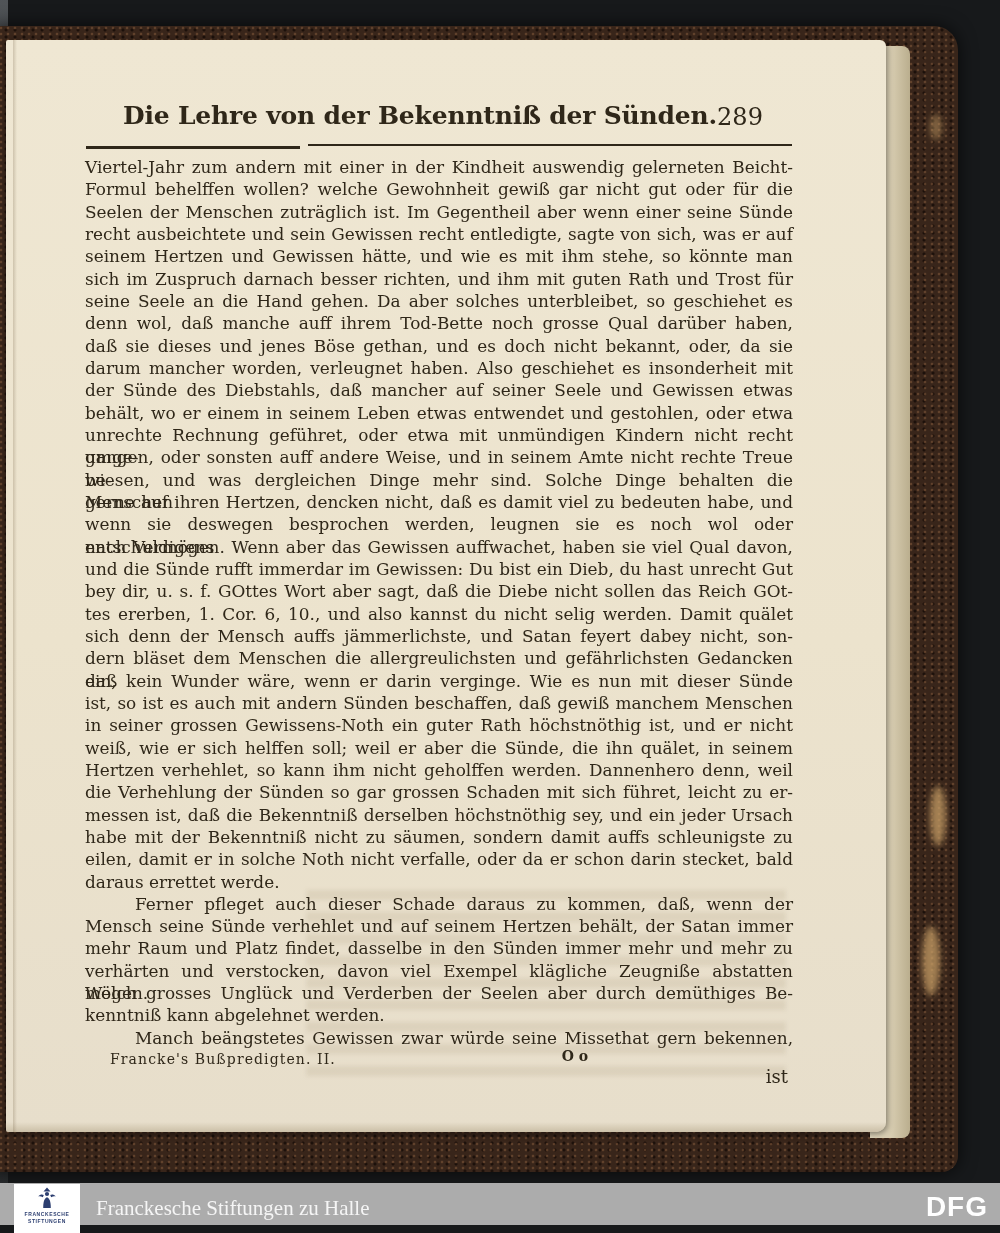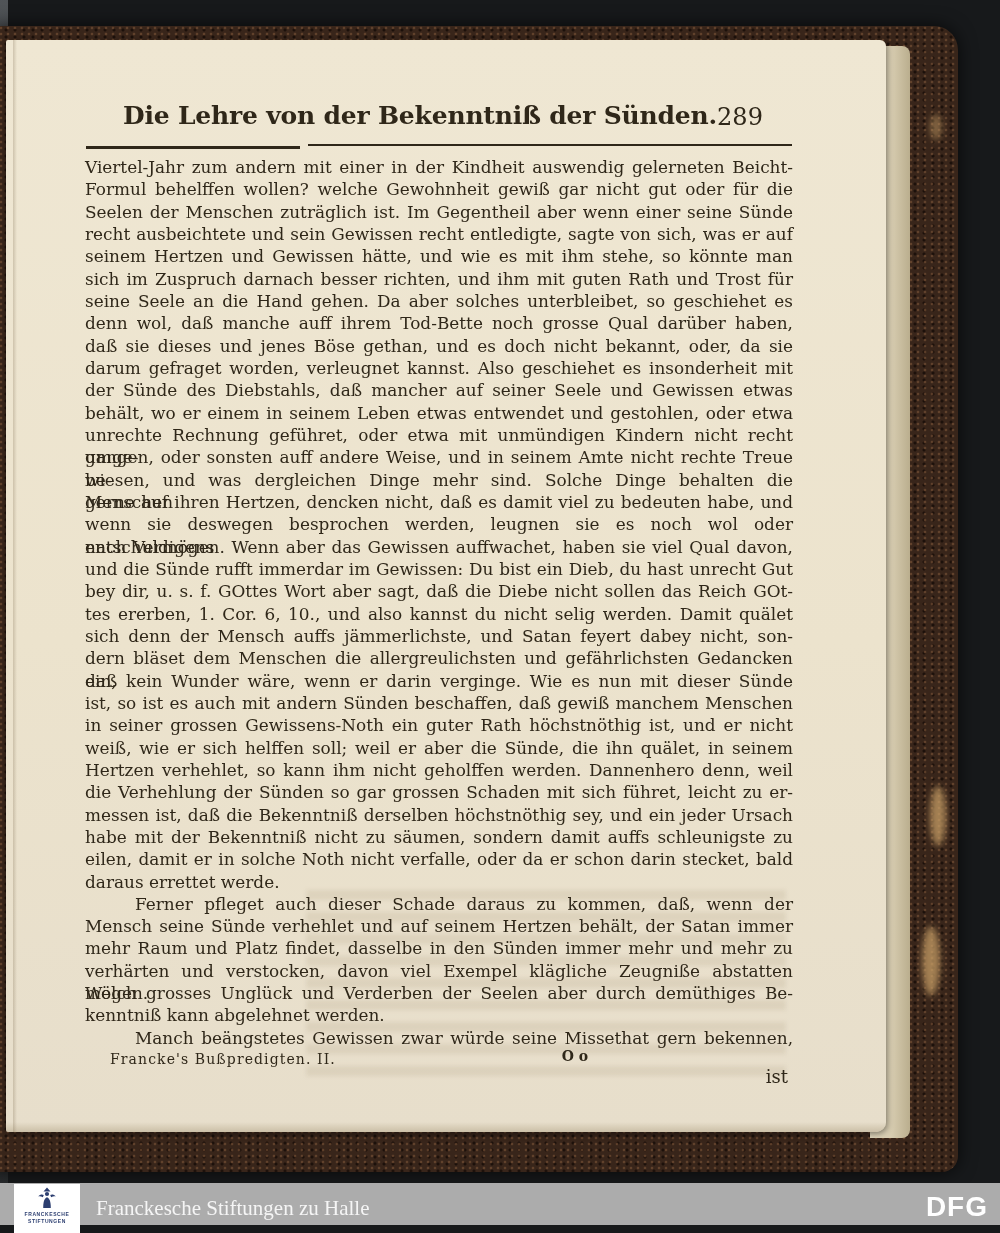--- a/index.html
+++ b/index.html
@@ -129,21 +129,21 @@
 
   <div class="line">Viertel-Jahr zum andern mit einer in der Kindheit auswendig gelerneten Beicht-</div>
       <div class="line">Formul behelffen wollen? welche Gewohnheit gewiß gar nicht gut oder für die</div>
       <div class="line">Seelen der Menschen zuträglich ist. Im Gegentheil aber wenn einer seine Sünde</div>
       <div class="line">recht ausbeichtete und sein Gewissen recht entledigte, sagte von sich, was er auf</div>
       <div class="line">seinem Hertzen und Gewissen hätte, und wie es mit ihm stehe, so könnte man</div>
       <div class="line">sich im Zuspruch darnach besser richten, und ihm mit guten Rath und Trost für</div>
       <div class="line">seine Seele an die Hand gehen. Da aber solches unterbleibet, so geschiehet es</div>
       <div class="line">denn wol, daß manche auff ihrem Tod-Bette noch grosse Qual darüber haben,</div>
       <div class="line">daß sie dieses und jenes Böse gethan, und es doch nicht bekannt, oder, da sie</div>
-      <div class="line">darum gefraget worden, verleugnet kannst. Also geschiehet es insonderheit mit</div>
+      <div class="line">darum mancher worden, verleugnet haben. Also geschiehet es insonderheit mit</div>
       <div class="line">der Sünde des Diebstahls, daß mancher auf seiner Seele und Gewissen etwas</div>
       <div class="line">behält, wo er einem in seinem Leben etwas entwendet und gestohlen, oder etwa</div>
       <div class="line">unrechte Rechnung geführet, oder etwa mit unmündigen Kindern nicht recht umge-</div>
       <div class="line">gangen, oder sonsten auff andere Weise, und in seinem Amte nicht rechte Treue be-</div>
       <div class="line">wiesen, und was dergleichen Dinge mehr sind. Solche Dinge behalten die Menschen</div>
       <div class="line">gerne auf ihren Hertzen, dencken nicht, daß es damit viel zu bedeuten habe, und</div>
       <div class="line">wenn sie deswegen besprochen werden, leugnen sie es noch wol oder entschuldigens</div>
       <div class="line">nach Vermögen. Wenn aber das Gewissen auffwachet, haben sie viel Qual davon,</div>
       <div class="line">und die Sünde rufft immerdar im Gewissen: Du bist ein Dieb, du hast unrecht Gut</div>
       <div class="line">bey dir, u. s. f. GOttes Wort aber sagt, daß die Diebe nicht sollen das Reich GOt-</div>

